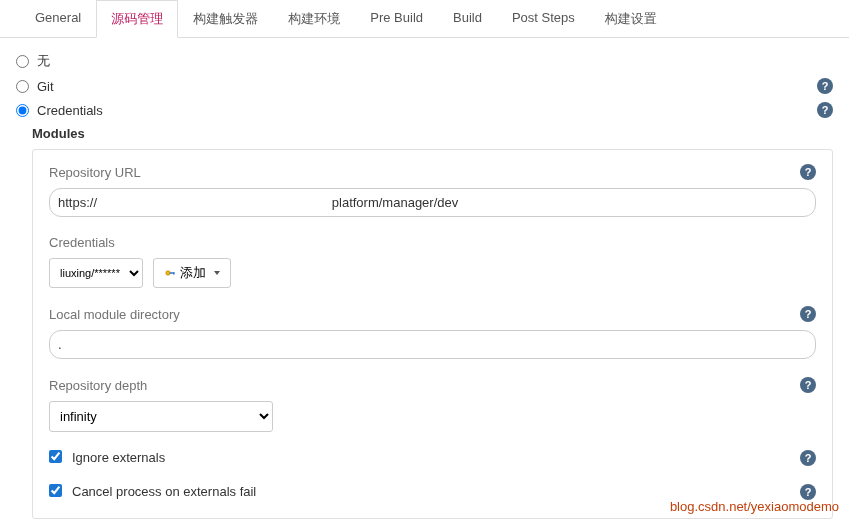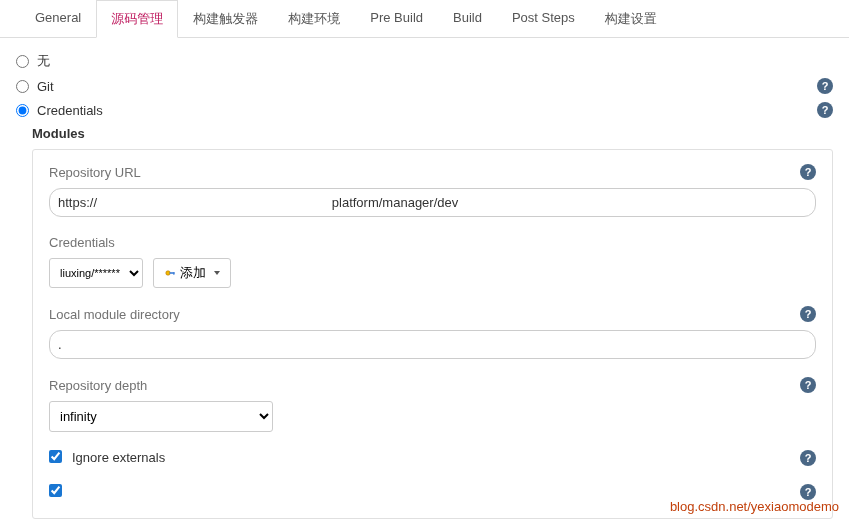--- a/index.html
+++ b/index.html
@@ -244,19 +244,20 @@
     </div>
 
     <div class="checkbox-row">
       <input type="checkbox" checked="" style="">
       <label>Ignore externals</label>
       <span class="help-icon">?</span>
     </div>
 
     <div class="checkbox-row" style="margin-bottom:0">
       <input type="checkbox" checked="" style="">
+      <label>Cancel process on externals fail</label>
       <span class="help-icon">?</span>
     </div>
 
   </div>
 </div>
 
 <div class="watermark">blog.csdn.net/yexiaomodemo</div>
 
 </body></html>

